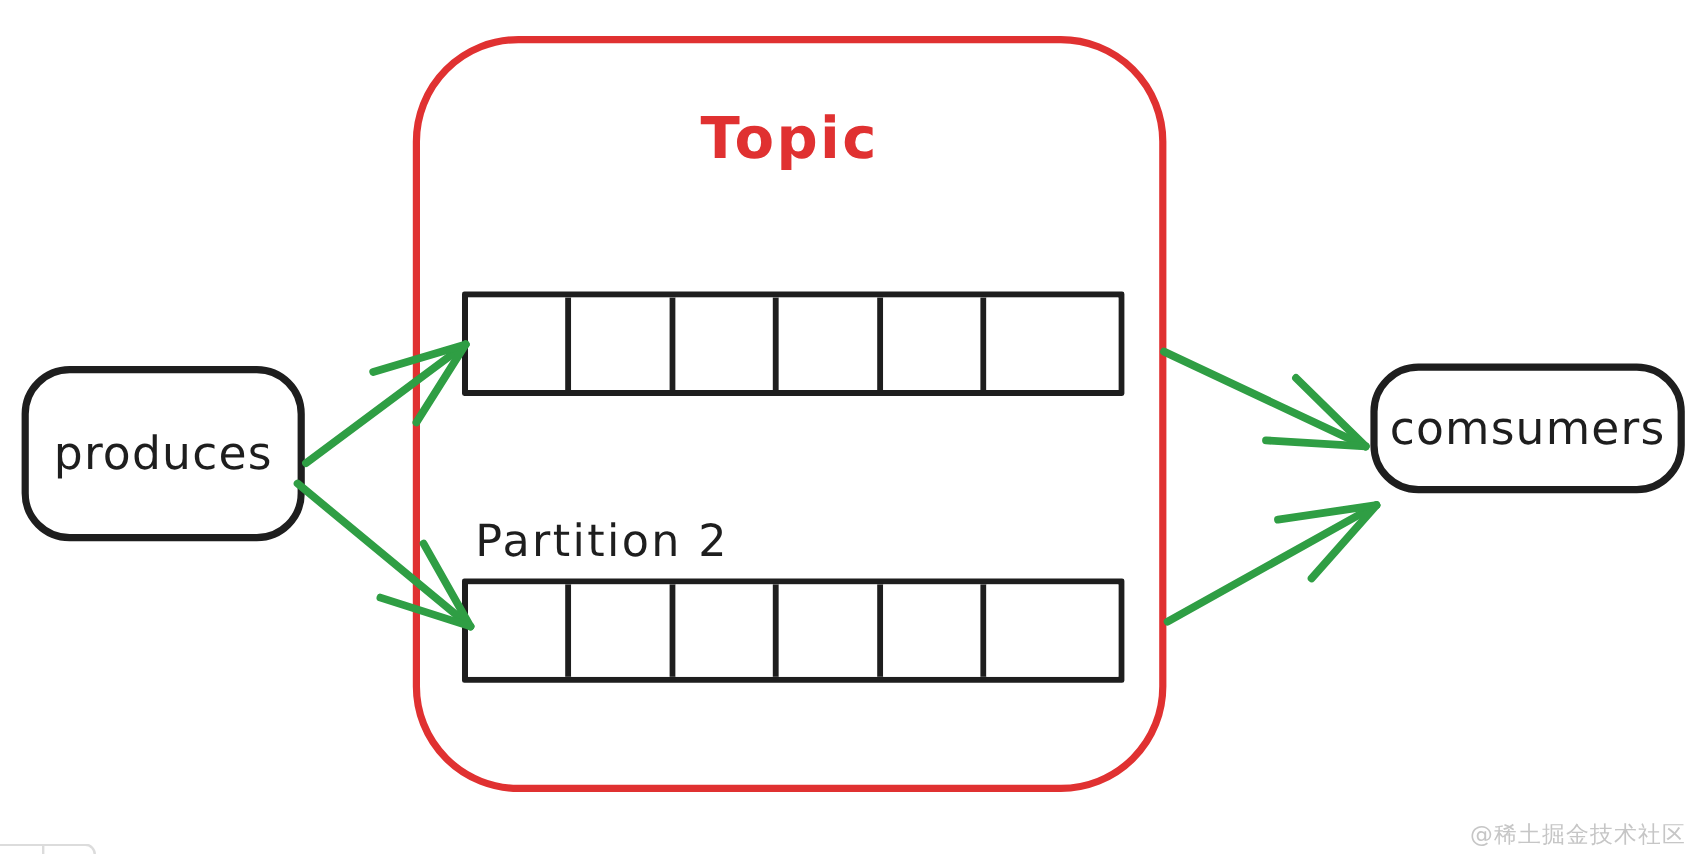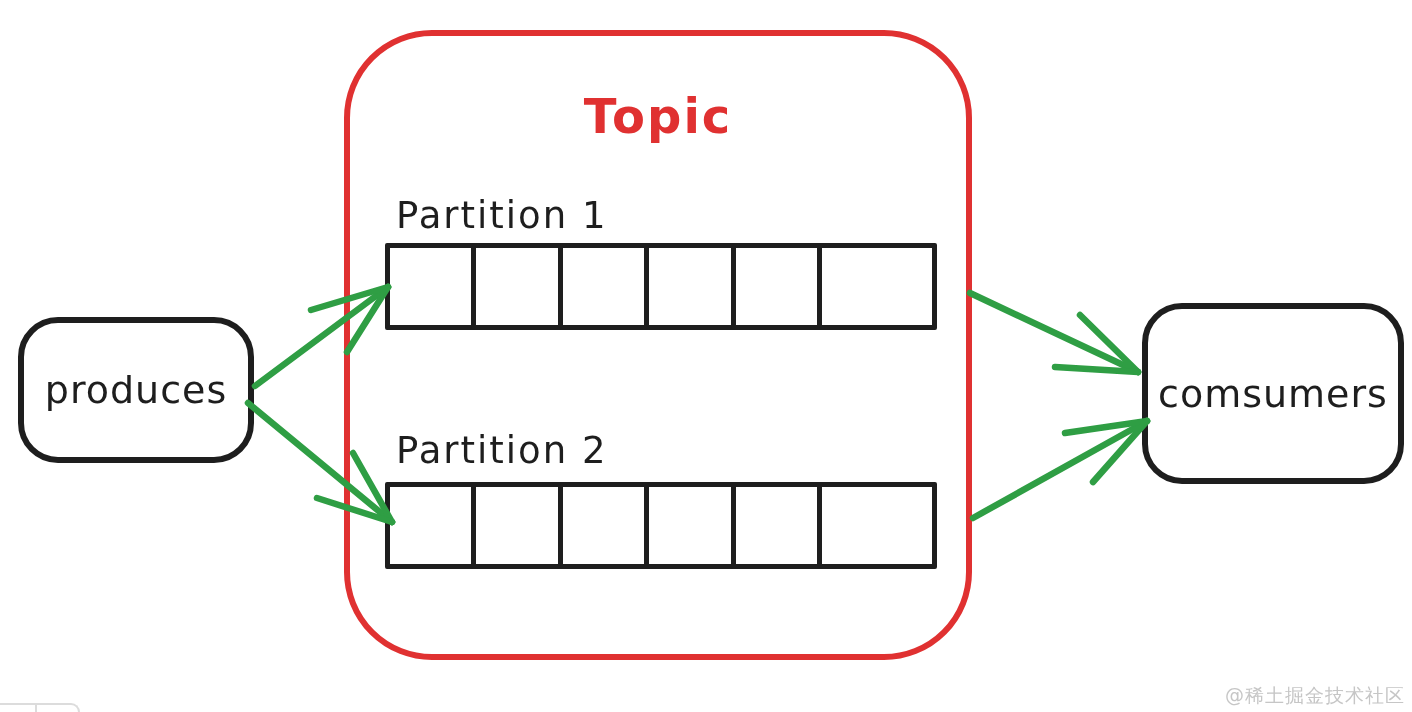--- a/index.html
+++ b/index.html
@@ -32,22 +32,22 @@
     justify-content: center;
     box-sizing: border-box;
   }
   .node-label {
     color: var(--stroke);
     font-size: 38px;
     font-weight: 500;
     letter-spacing: 1px;
     white-space: nowrap;
   }
-  .producer-box { left: 18px;   top: 317px; width: 236px; height: 146px; }
-  .consumer-box { left: 1142px; top: 303px; width: 262px; height: 181px; }
+  .producer-box { left: 18px;   top: 305px; width: 236px; height: 146px; }
+  .consumer-box { left: 1142px; top: 303px; width: 262px; height: 108px; }
 
   
   .topic-box {
     position: absolute;
     left: 344px; top: 30px;
     width: 628px; height: 630px;
     border: 6px solid var(--topic-border);
     border-radius: 88px;
     box-sizing: border-box;
     background: transparent;
@@ -143,21 +143,20 @@
 
 <div class="canvas">
 
   <div class="node-box producer-box">
     <span class="node-label">produces</span>
   </div>
 
   <div class="topic-box"></div>
   <div class="topic-label">Topic</div>
 
-  <div class="partition-label p1-label">Partition 1</div>
   <div class="cells-row p1-row">
       <div class="cell"></div>
       <div class="cell"></div>
       <div class="cell"></div>
       <div class="cell"></div>
       <div class="cell"></div>
       <div class="cell"></div>
     </div>
 
   <div class="partition-label p2-label">Partition 2</div>

